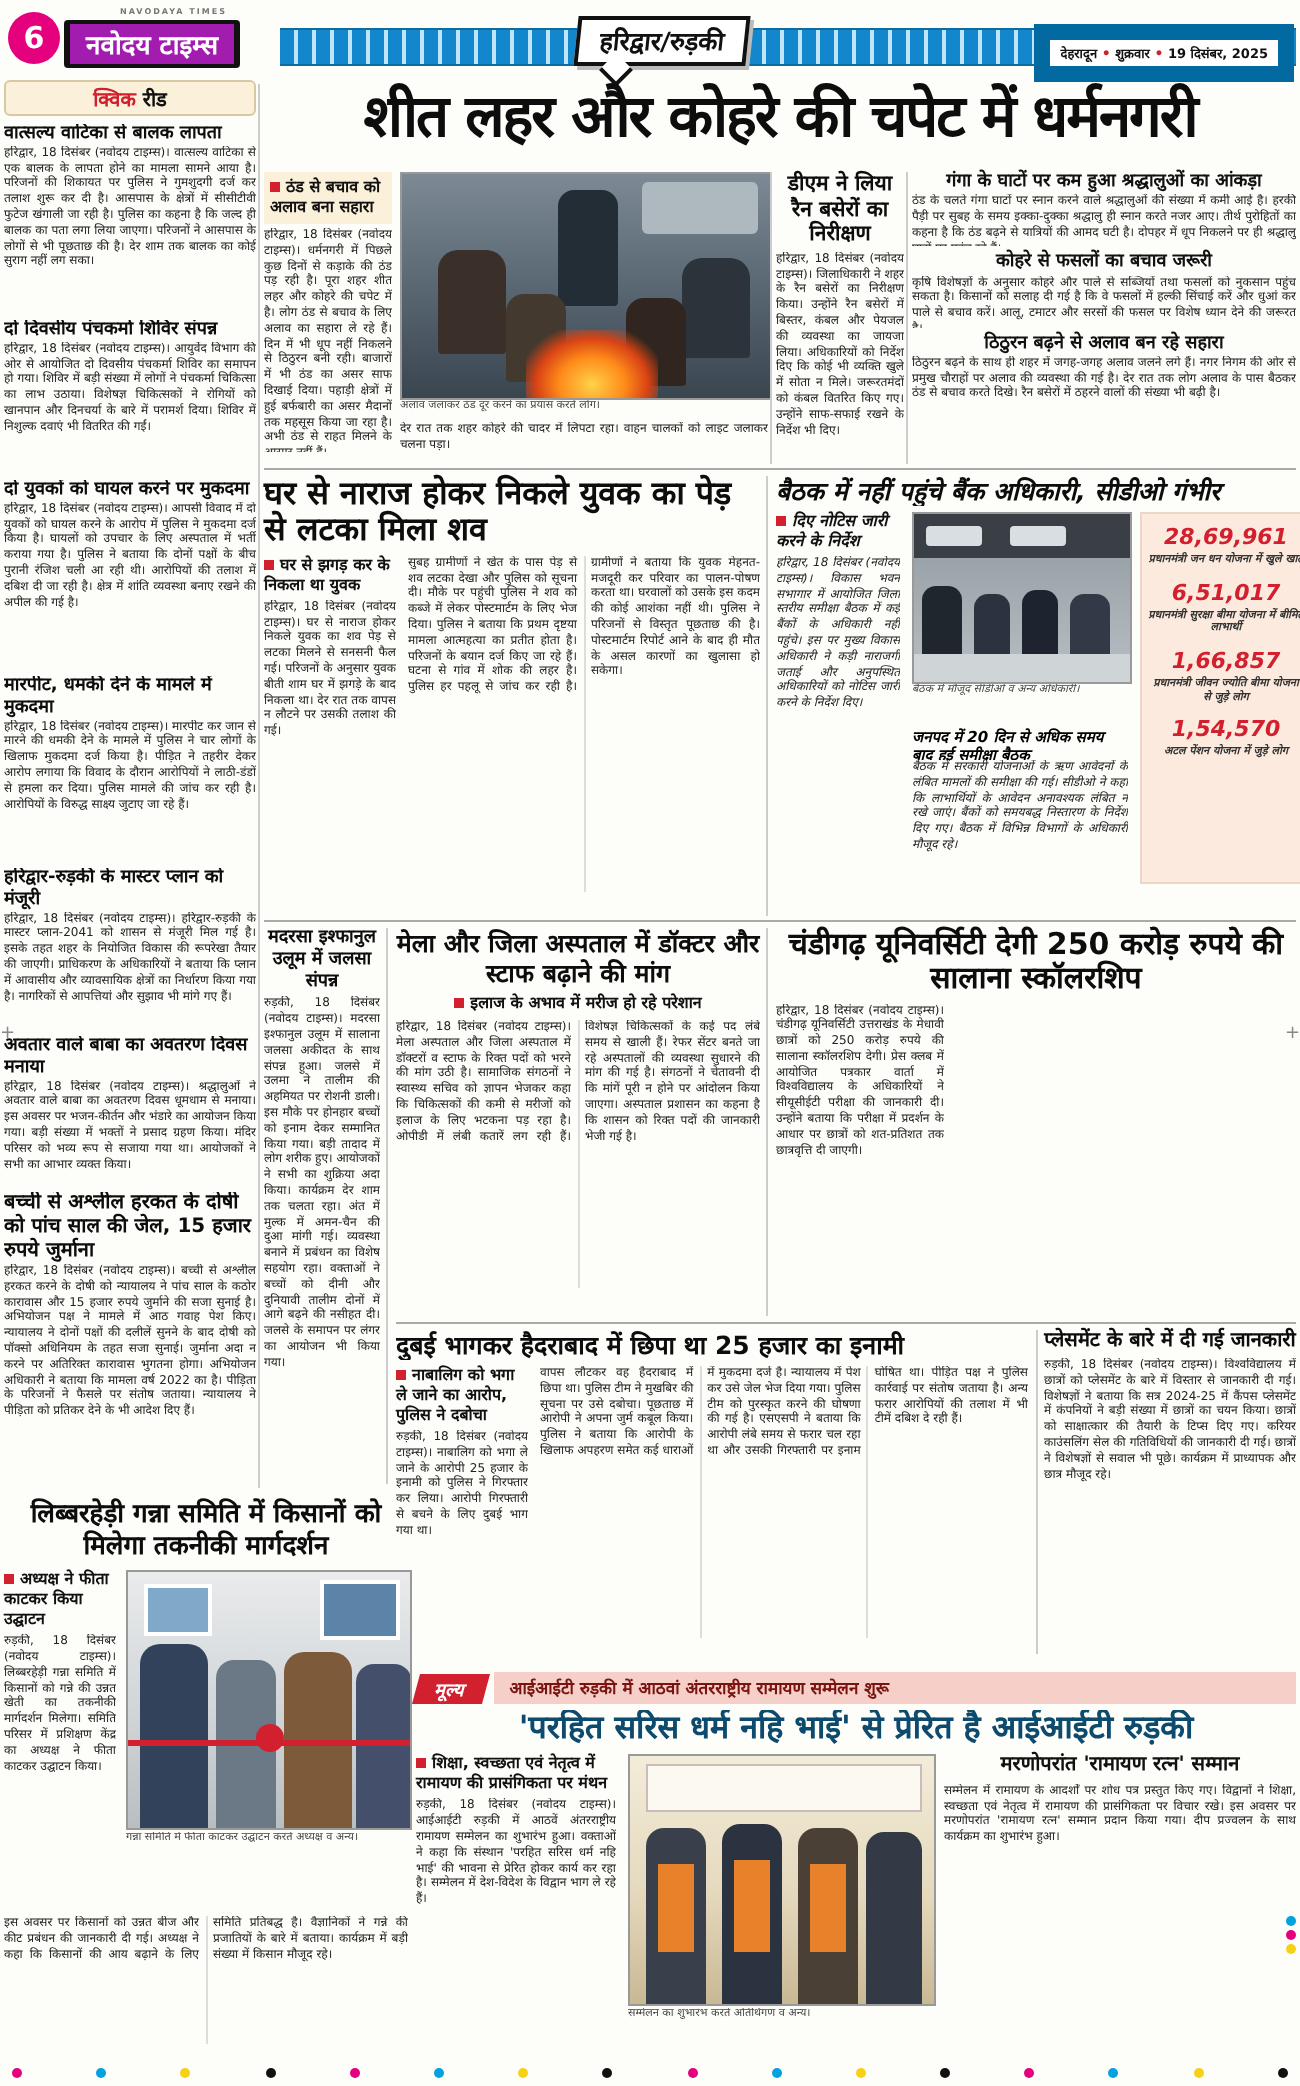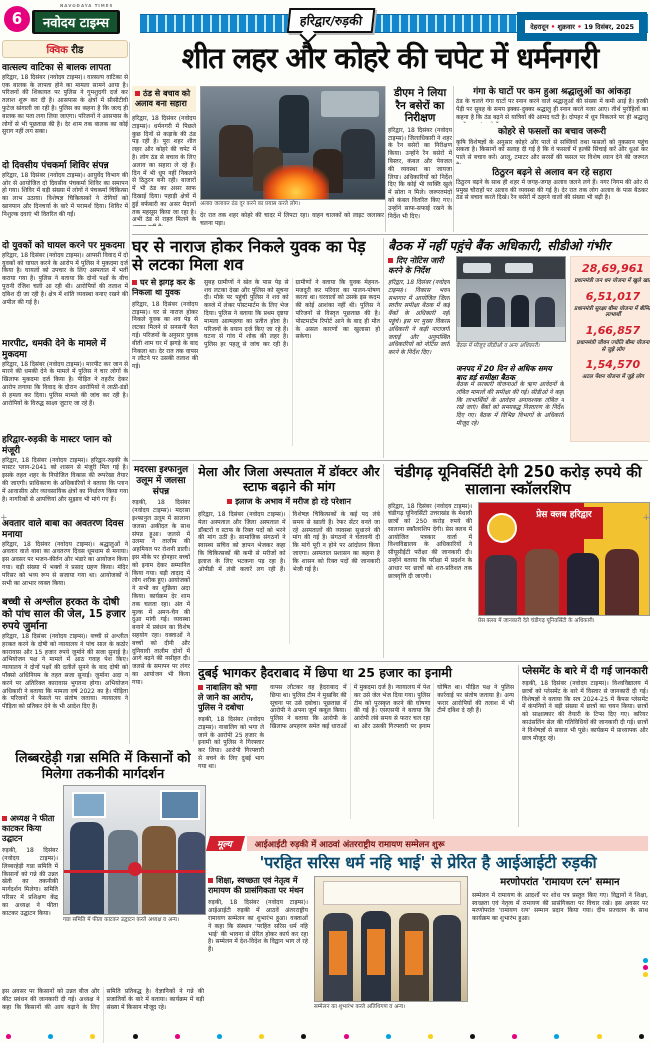--- a/index.html
+++ b/index.html
@@ -4,21 +4,21 @@
 <style>
   html,body{margin:0;padding:0;background:#e8e8e4;}
   .page{position:relative;width:650px;height:1043px;background:#fdfdfa;margin:0 auto;
         font-family:"DejaVu Sans","Liberation Sans",sans-serif;color:#111;overflow:hidden;}
   .abs{position:absolute;}
   
   .page-num{width:26px;height:26px;border-radius:50%;background:#e5007d;color:#fff;
             font-size:15px;font-weight:bold;display:flex;align-items:center;justify-content:center;}
   .logo-en{font-size:4px;color:#777;letter-spacing:1px;font-weight:bold;}
   .logo-hi{background:#111;padding:2px 3px;border-radius:2px;}
-  .logo-hi span{display:block;background:#14532d;color:#fff;font-weight:bold;font-size:13px;
+  .logo-hi span{display:block;background:#a21caf;color:#fff;font-weight:bold;font-size:13px;
                 padding:1px 8px;white-space:nowrap;text-align:center;}
   .stripes{background:repeating-linear-gradient(90deg,#1287cc 0 7px,#bfe6f8 7px 9px);
            border-top:1px solid #0d6aa3;border-bottom:1px solid #0d6aa3;}
   .badge{background:#fff;border:2px solid #111;transform:skewX(-6deg);padding:2px 10px;
          font-size:12.5px;font-weight:bold;box-shadow:2px 2px 0 #bbb;white-space:nowrap;}
   .badge-tail{width:10px;height:10px;background:#fff;border-right:2px solid #111;border-bottom:2px solid #111;
               transform:rotate(45deg);}
   .datebox{background:#fff;border:8px solid #0369a1;font-size:6.5px;font-weight:bold;
            padding:2px 5px;white-space:nowrap;}
   .datebox .dot{color:#d3202e;font-size:7px;}
@@ -211,31 +211,20 @@
     <div class="hl-md" style="text-align:center;">मेला और जिला अस्पताल में डॉक्टर और स्टाफ बढ़ाने की मांग</div>
     <div class="kicker" style="text-align:center;margin:3px 0;"><span class="bullet"></span><span>इलाज के अभाव में मरीज हो रहे परेशान</span></div>
     <div class="body cols2" style="height:134px;">हरिद्वार, 18 दिसंबर (नवोदय टाइम्स)। मेला अस्पताल और जिला अस्पताल में डॉक्टरों व स्टाफ के रिक्त पदों को भरने की मांग उठी है। सामाजिक संगठनों ने स्वास्थ्य सचिव को ज्ञापन भेजकर कहा कि चिकित्सकों की कमी से मरीजों को इलाज के लिए भटकना पड़ रहा है। ओपीडी में लंबी कतारें लग रही हैं। विशेषज्ञ चिकित्सकों के कई पद लंबे समय से खाली हैं। रेफर सेंटर बनते जा रहे अस्पतालों की व्यवस्था सुधारने की मांग की गई है। संगठनों ने चेतावनी दी कि मांगें पूरी न होने पर आंदोलन किया जाएगा। अस्पताल प्रशासन का कहना है कि शासन को रिक्त पदों की जानकारी भेजी गई है।</div>
   </div>
   <div class="abs vline" style="left:383px;top:464px;height:194px;"></div>
 
   <div class="abs" style="left:388px;top:464px;width:260px;height:194px;">
     <div class="hl-lg" style="font-size:15px;text-align:center;">चंडीगढ़ यूनिवर्सिटी देगी 250 करोड़ रुपये की सालाना स्कॉलरशिप</div>
     <div style="display:flex;gap:6px;margin-top:3px;">
       <div class="body" style="width:84px;flex:none;height:140px;">हरिद्वार, 18 दिसंबर (नवोदय टाइम्स)। चंडीगढ़ यूनिवर्सिटी उत्तराखंड के मेधावी छात्रों को 250 करोड़ रुपये की सालाना स्कॉलरशिप देगी। प्रेस क्लब में आयोजित पत्रकार वार्ता में विश्वविद्यालय के अधिकारियों ने सीयूसीईटी परीक्षा की जानकारी दी। उन्होंने बताया कि परीक्षा में प्रदर्शन के आधार पर छात्रों को शत-प्रतिशत तक छात्रवृत्ति दी जाएगी।</div>
-      <div style="flex:1;">
-        <div class="photo" style="width:100%;height:112px;background:linear-gradient(90deg,#c4161c 0%,#c4161c 62%,#f2c230 62%,#f2c230 100%);">
-          <i style="left:46px;top:4px;width:78px;height:30px;background:#c4161c;color:#fff;font-style:normal;font-weight:bold;font-size:9px;text-align:center;line-height:1.2;padding-top:2px;"><span>प्रेस क्लब हरिद्वार</span></i>
-          <i style="left:8px;top:10px;width:26px;height:26px;border-radius:50%;background:#f2c230;border:2px solid #fff;"></i>
-          <i style="left:6px;top:52px;width:32px;height:60px;background:#3c3440;border-radius:9px 9px 0 0;"></i>
-          <i style="left:46px;top:46px;width:34px;height:66px;background:#7a4a3a;border-radius:10px 10px 0 0;"></i>
-          <i style="left:88px;top:50px;width:32px;height:62px;background:#223;border-radius:9px 9px 0 0;"></i>
-          <i style="left:126px;top:46px;width:34px;height:66px;background:#5a2d2d;border-radius:10px 10px 0 0;"></i>
-        </div>
-        <div class="caption" style="height:18px;margin-top:1px;">प्रेस क्लब में जानकारी देते चंडीगढ़ यूनिवर्सिटी के अधिकारी।</div>
-      </div>
     </div>
   </div>
   <div class="abs hline" style="left:198px;top:661px;width:450px;"></div>
 
   <div class="abs" style="left:198px;top:665px;width:316px;height:162px;">
     <div class="hl-md nowrap">दुबई भागकर हैदराबाद में छिपा था 25 हजार का इनामी</div>
     <div style="display:flex;gap:6px;margin-top:3px;">
       <div style="width:66px;flex:none;">
         <div class="kicker"><span class="bullet"></span><span>नाबालिग को भगा ले जाने का आरोप, पुलिस ने दबोचा</span></div>
         <div class="body" style="height:104px;margin-top:2px;">रुड़की, 18 दिसंबर (नवोदय टाइम्स)। नाबालिग को भगा ले जाने के आरोपी 25 हजार के इनामी को पुलिस ने गिरफ्तार कर लिया। आरोपी गिरफ्तारी से बचने के लिए दुबई भाग गया था।</div>
@@ -246,21 +235,21 @@
   <div class="abs vline" style="left:518px;top:665px;height:162px;"></div>
 
   <div class="abs" style="left:522px;top:665px;width:126px;height:162px;">
     <div class="hl-sm" style="font-size:10px;text-align:center;">प्लेसमेंट के बारे में दी गई जानकारी</div>
     <div class="body" style="height:134px;margin-top:2px;">रुड़की, 18 दिसंबर (नवोदय टाइम्स)। विश्वविद्यालय में छात्रों को प्लेसमेंट के बारे में विस्तार से जानकारी दी गई। विशेषज्ञों ने बताया कि सत्र 2024-25 में कैंपस प्लेसमेंट में कंपनियों ने बड़ी संख्या में छात्रों का चयन किया। छात्रों को साक्षात्कार की तैयारी के टिप्स दिए गए। करियर काउंसलिंग सेल की गतिविधियों की जानकारी दी गई। छात्रों ने विशेषज्ञों से सवाल भी पूछे। कार्यक्रम में प्राध्यापक और छात्र मौजूद रहे।</div>
   </div>
 
   <div class="abs" style="left:2px;top:750px;width:202px;height:284px;">
     <div class="hl-md" style="font-size:13px;text-align:center;">लिब्बरहेड़ी गन्ना समिति में किसानों को मिलेगा तकनीकी मार्गदर्शन</div>
     <div style="display:flex;gap:5px;margin-top:4px;">
-      <div style="width:56px;flex:none;margin-top:29px;">
+      <div style="width:56px;flex:none;">
         <div class="kicker"><span class="bullet"></span><span>अध्यक्ष ने फीता काटकर किया उद्घाटन</span></div>
         <div class="body" style="height:138px;margin-top:2px;">रुड़की, 18 दिसंबर (नवोदय टाइम्स)। लिब्बरहेड़ी गन्ना समिति में किसानों को गन्ने की उन्नत खेती का तकनीकी मार्गदर्शन मिलेगा। समिति परिसर में प्रशिक्षण केंद्र का अध्यक्ष ने फीता काटकर उद्घाटन किया।</div>
       </div>
       <div style="flex:1;">
         <div class="photo" style="width:100%;height:128px;background:linear-gradient(180deg,#e9ebec 0%,#cfd3d6 60%,#b9bec2 100%);">
           <i style="left:8px;top:6px;width:30px;height:22px;background:#7fa8c9;border:2px solid #fff;"></i>
           <i style="left:96px;top:4px;width:36px;height:26px;background:#5b84a8;border:2px solid #fff;"></i>
           <i style="left:6px;top:36px;width:34px;height:92px;background:#31425a;border-radius:10px 10px 0 0;"></i>
           <i style="left:44px;top:44px;width:30px;height:84px;background:#6b7886;border-radius:9px 9px 0 0;"></i>
           <i style="left:78px;top:40px;width:34px;height:88px;background:#7c5a3a;border-radius:10px 10px 0 0;"></i>

